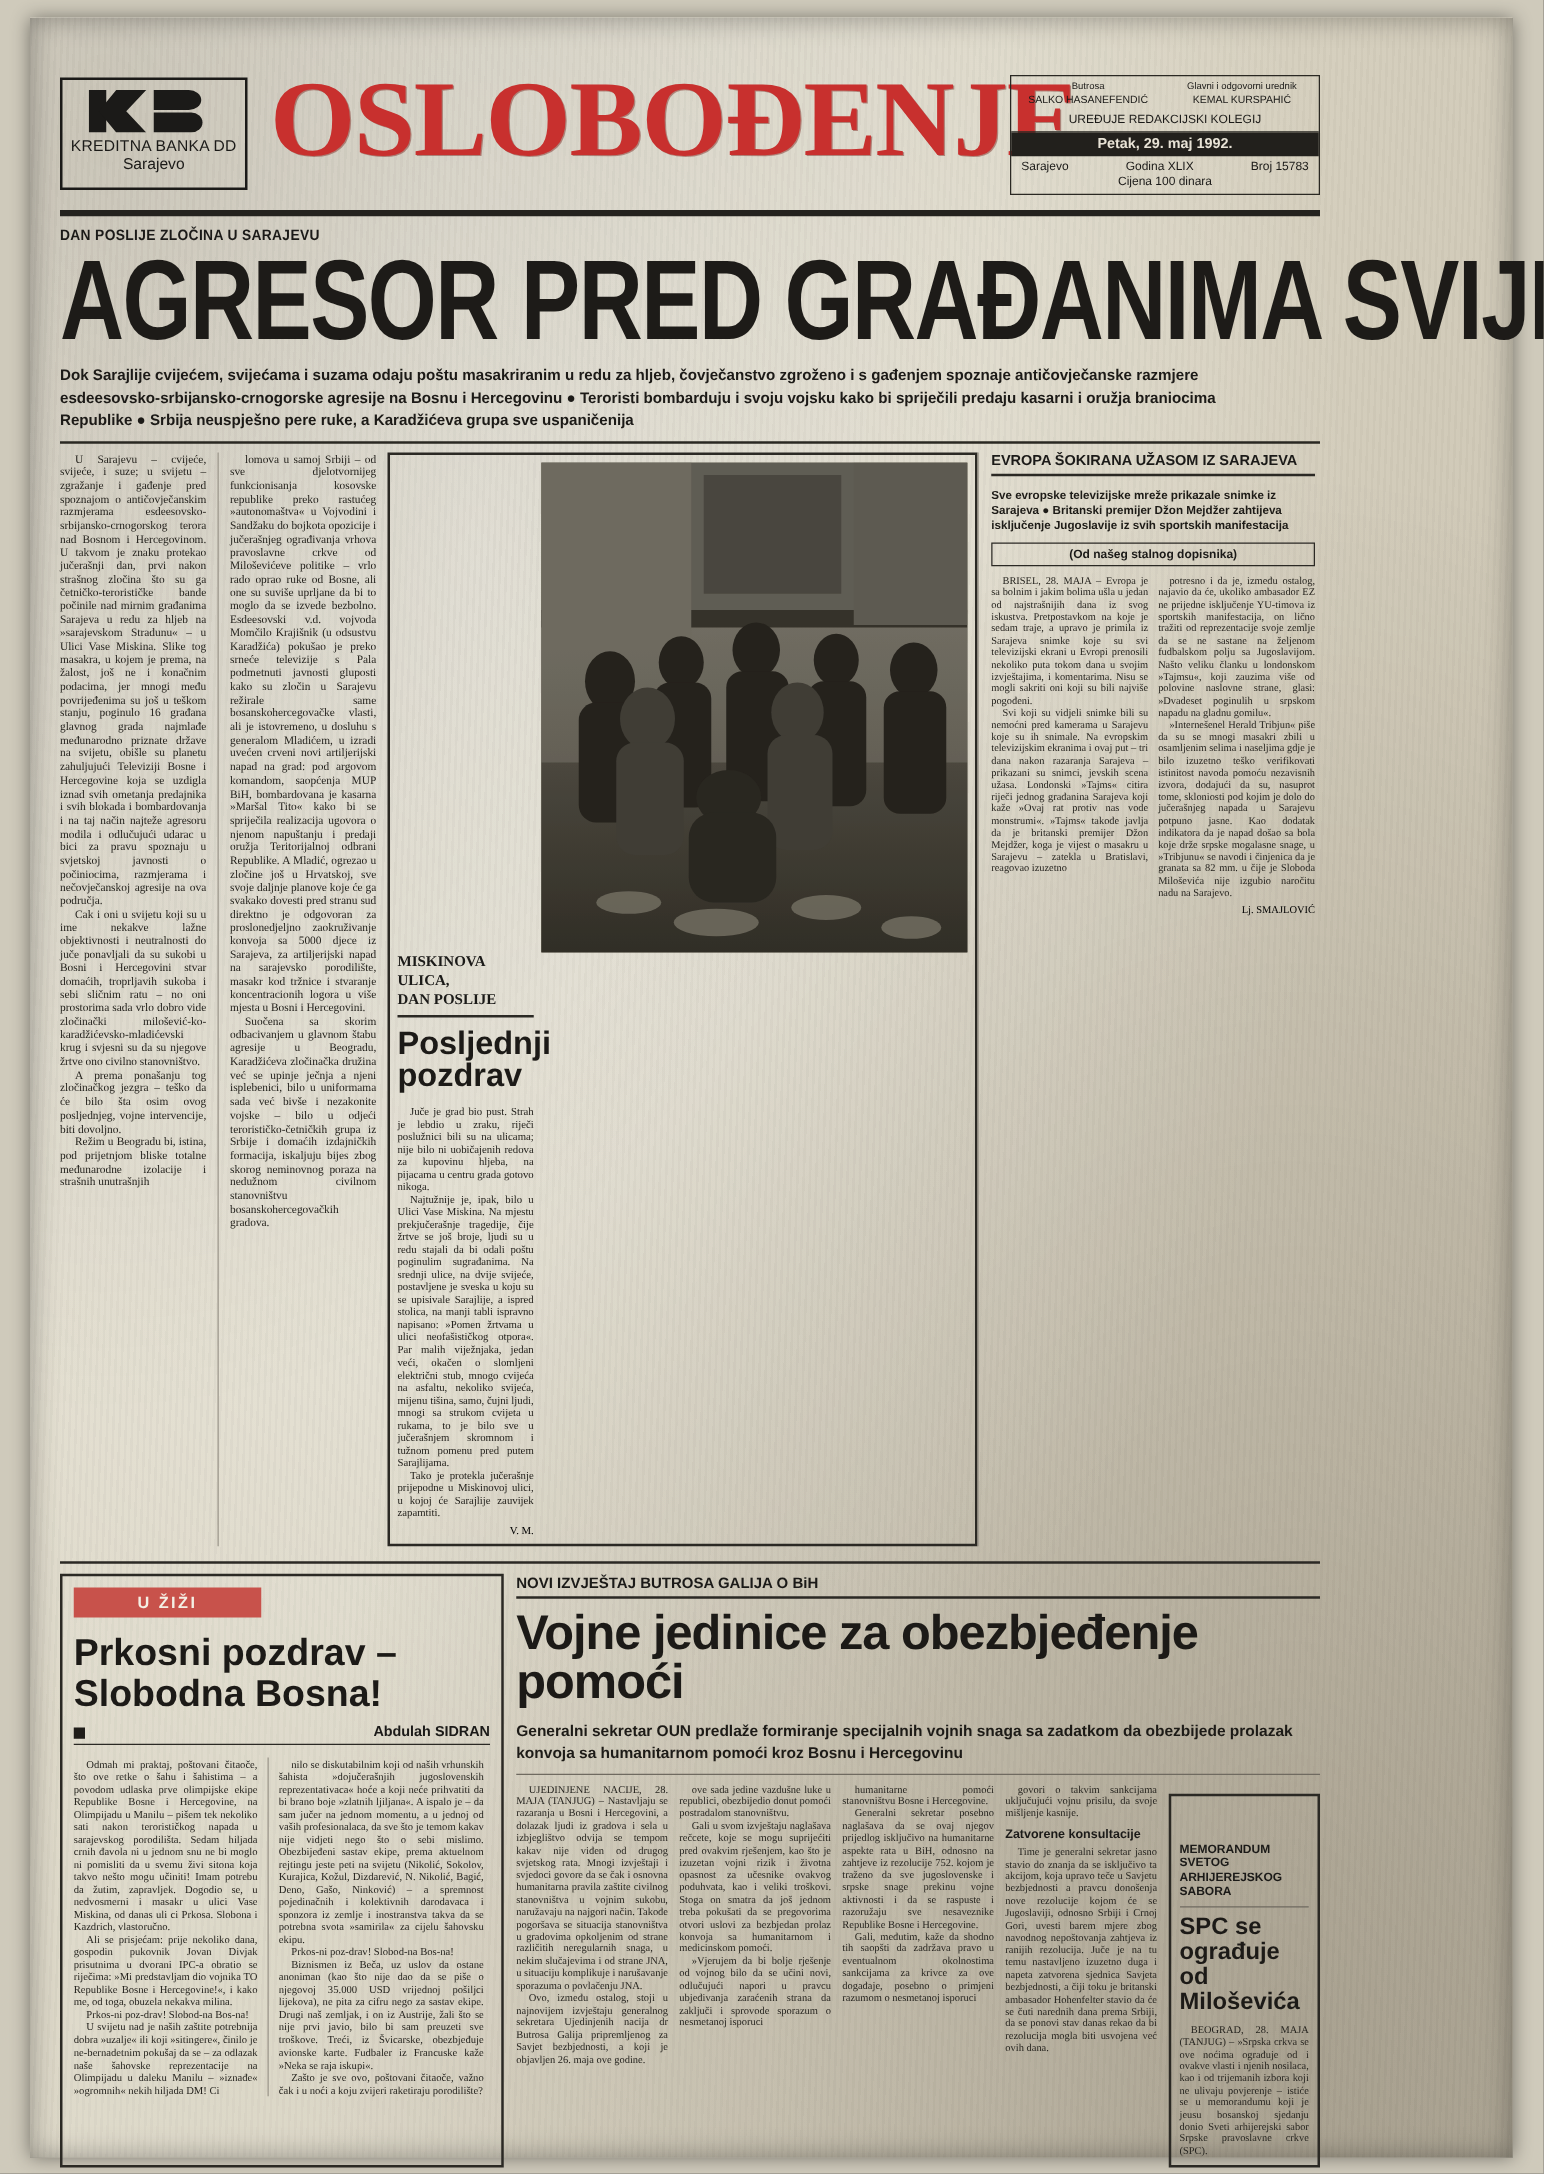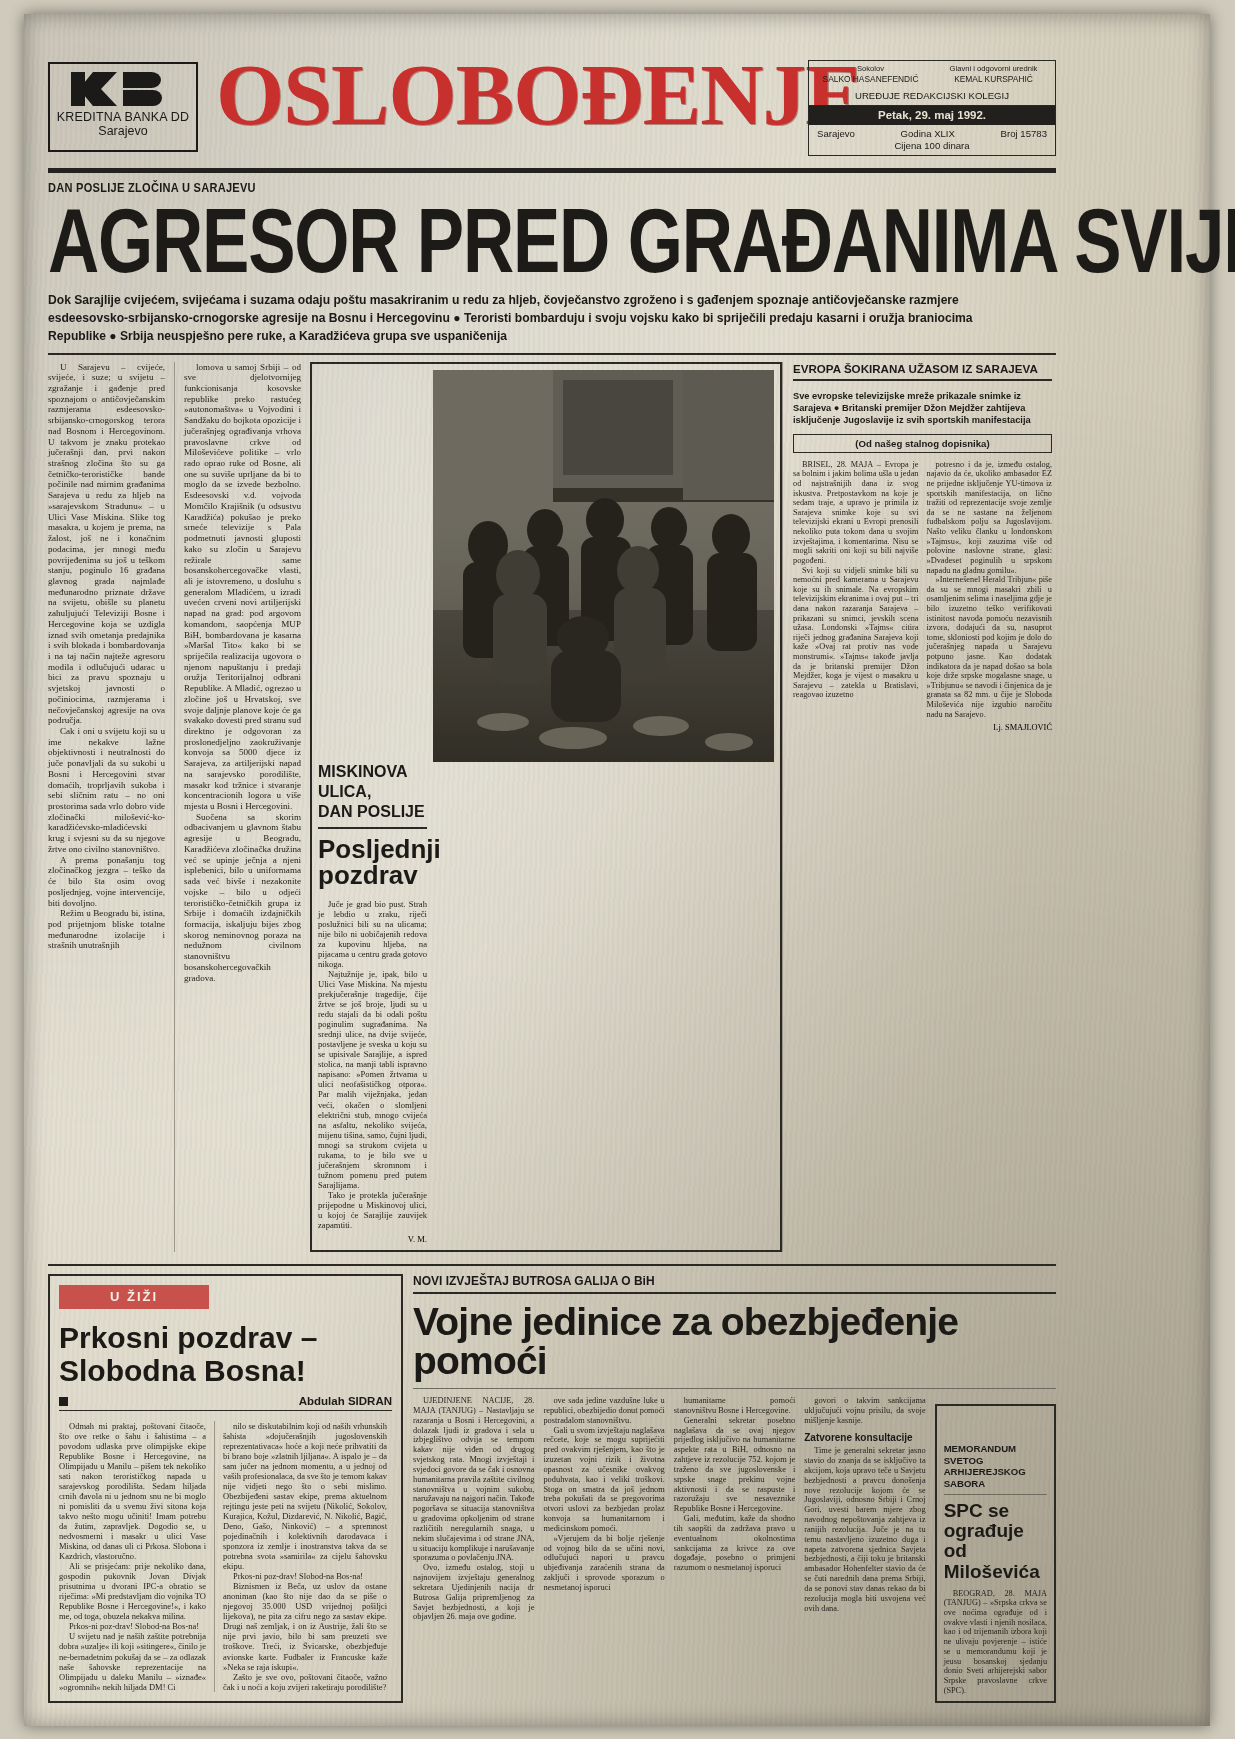--- a/index.html
+++ b/index.html
@@ -73,21 +73,21 @@
   }
   .rule-thin{height:2px;background:#2a2822;margin-top:7px;}
   
   .topgrid{display:flex;margin-top:7px;}
   .col{font-size:9.1px;line-height:1.18;color:#24221d;text-align:justify;
        font-family:"Liberation Serif",serif;hyphens:auto;}
   .col p{margin:0 0 0;text-indent:12px;}
   .c1{width:117px;padding-right:9px;}
   .c2{width:117px;padding-right:9px;border-left:1px solid #9b958a;padding-left:9px;}
   .photoblock{width:472px;border:2px solid #2b2924;padding:6px;box-sizing:border-box;}
-  .mini-kicker{font-family:Liberation Sans, sans-serif;font-weight:bold;font-size:16px;
+  .mini-kicker{font-family:Liberation Serif, serif;font-weight:bold;font-size:12px;
       line-height:1.25;color:#1b1a18;}
   .mini-rule{height:2px;background:#2b2924;margin:5px 0 7px;}
   .mini-head{font-family:"Liberation Sans",sans-serif;font-weight:bold;font-size:26px;
       line-height:1.02;color:#1c1a17;}
   .ph-left{width:116px;float:left;padding-right:7px;box-sizing:border-box;}
   .ph-text{font-size:8.6px;line-height:1.17;text-align:justify;color:#24221d;margin-top:10px;}
   .ph-text p{margin:0;text-indent:10px;}
   .sig{text-align:right;font-size:8.6px;font-style:normal;margin-top:4px;}
   .photo{
     position:relative;width:341px;height:392px;float:right;overflow:hidden;
@@ -163,21 +163,21 @@
           </svg>
         </div>
         <div class="kb-l1">KREDITNA BANKA DD</div>
         <div class="kb-l2">Sarajevo</div>
       </div>
 
       <div class="nameplate">OSLOBOĐENJE</div>
 
       <div class="infobox">
         <div class="ib-row">
-          <span class="ib-c">Sokolov</span>
+          <span class="ib-c">Butrosa</span>
           <span class="ib-c">Glavni i odgovorni urednik</span>
         </div>
         <div class="ib-row names">
           <span class="ib-c">SALKO HASANEFENDIĆ</span>
           <span class="ib-c">KEMAL KURSPAHIĆ</span>
         </div>
         <div class="ib-kolegij">UREĐUJE REDAKCIJSKI KOLEGIJ</div>
         <div class="ib-date">Petak, 29. maj 1992.</div>
         <div class="ib-row3">
           <span>Sarajevo</span>
@@ -326,20 +326,21 @@
               <p>Biznismen iz Beča, uz uslov da ostane anoniman (kao što nije dao da se piše o njegovoj 35.000 USD vrijednoj pošiljci lijekova), ne pita za cifru nego za sastav ekipe. Drugi naš zemljak, i on iz Austrije, žali što se nije prvi javio, bilo bi sam preuzeti sve troškove. Treći, iz Švicarske, obezbjeđuje avionske karte. Fudbaler iz Francuske kaže »Neka se raja iskupi«.</p>
               <p>Zašto je sve ovo, poštovani čitaoče, važno čak i u noći a koju zvijeri raketiraju porodilište?</p>
             </div>
         </div>
       </div>
 
       <div class="br">
         <div class="br-kicker">NOVI IZVJEŠTAJ BUTROSA GALIJA O BiH</div>
         <div class="br-rule"></div>
         <div class="br-head">Vojne jedinice za obezbjeđenje pomoći</div>
+        <div class="br-sub">Generalni sekretar OUN predlaže formiranje specijalnih vojnih snaga sa zadatkom da obezbijede prolazak konvoja sa humanitarnom pomoći kroz Bosnu i Hercegovinu</div>
         <div class="br-rule2"></div>
 
         <div class="br-cols">
           <div class="bc">
               <p>UJEDINJENE NACIJE, 28. MAJA (TANJUG) – Nastavljaju se razaranja u Bosni i Hercegovini, a dolazak ljudi iz gradova i sela u izbjeglištvo odvija se tempom kakav nije viđen od drugog svjetskog rata. Mnogi izvještaji i svjedoci govore da se čak i osnovna humanitarna pravila zaštite civilnog stanovništva u vojnim sukobu, naružavaju na najgori način. Takođe pogoršava se situacija stanovništva u gradovima opkoljenim od strane različitih neregularnih snaga, u nekim slučajevima i od strane JNA, u situaciju komplikuje i narušavanje sporazuma o povlačenju JNA.</p>
               <p>Ovo, između ostalog, stoji u najnovijem izvještaju generalnog sekretara Ujedinjenih nacija dr Butrosa Galija pripremljenog za Savjet bezbjednosti, a koji je objavljen 26. maja ove godine.</p>
             </div>
           <div class="bc">
               <p>ove sada jedine vazdušne luke u republici, obezbijedio donut pomoći postradalom stanovništvu.</p>
               <p>Gali u svom izvještaju naglašava rečcete, koje se mogu suprijećiti pred ovakvim rješenjem, kao što je izuzetan vojni rizik i životna opasnost za učesnike ovakvog poduhvata, kao i veliki troškovi. Stoga on smatra da još jednom treba pokušati da se pregovorima otvori uslovi za bezbjedan prolaz konvoja sa humanitarnom i medicinskom pomoći.</p>

